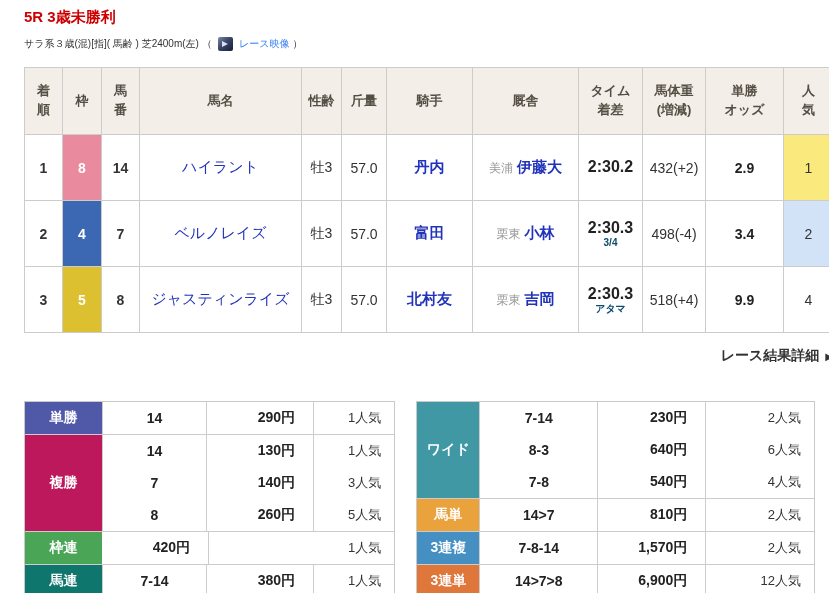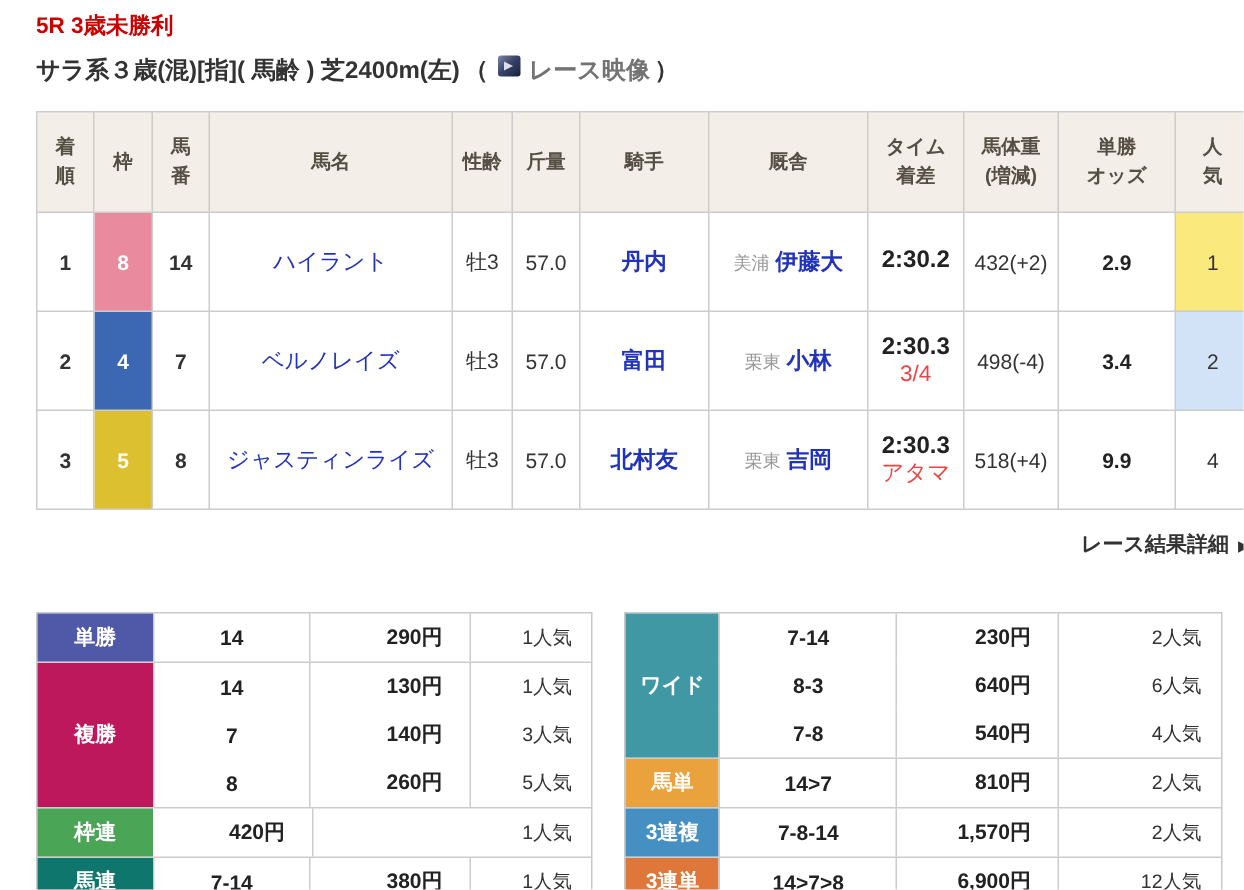--- a/index.html
+++ b/index.html
@@ -1,21 +1,21 @@
 <!DOCTYPE html>
 <html><head>
 <meta charset="utf-8">
 <style>
   * { box-sizing: border-box; }
   html,body { margin:0; padding:0; background:#fff; width:829px; height:593px; overflow:hidden;
     font-family:"Liberation Sans","DejaVu Sans",sans-serif; color:#333; }
   .page { padding:8px 14px 0 24px; }
 
   .race-title { margin:0 0 10px 0; font-size:15px; font-weight:bold; color:#cc0000; }
-  .race-subtitle { font-size:16px; font-weight:bold; color:#333; margin-bottom:16px; display:flex; align-items:flex-start; gap:3px; }
+  .race-subtitle { font-size:10px; font-weight:normal; color:#333; margin-bottom:16px; display:flex; align-items:flex-end; gap:3px; }
   .video-icon { display:inline-block; width:15px; height:14px; border-radius:2px; margin:0 3px;
     background:linear-gradient(135deg,#7d89a8 0%,#39456b 45%,#171f3a 100%); position:relative; }
   .video-icon::after { content:""; position:absolute; left:4px; top:4px; width:0; height:0;
     border-left:6px solid #d9dfec; border-top:3.5px solid transparent; border-bottom:3.5px solid transparent; }
 
   table.results { border-collapse:collapse; width:809px; table-layout:fixed; margin-bottom:12px; }
   table.results th, table.results td { border:1px solid #ccc; text-align:center; padding:0; }
   table.results th { background:#f3efe8; color:#554e44; font-size:13px; font-weight:bold; height:67px; line-height:1.45; }
   table.results td { height:66px; font-size:14px; background:#fff; }
   .hdr-line { display:block; }
@@ -25,21 +25,21 @@
   td.c-frame[data-frame="8"] { background:#e98a9e; }
   td.c-frame[data-frame="4"] { background:#3c68b3; }
   td.c-frame[data-frame="5"] { background:#dcc02f; }
   td.c-name { text-align:left; padding-left:11px; }
   a.lnk { color:#2233bb; text-decoration:none; cursor:pointer; }
   .horse-name { font-size:15px; }
   .jockey-name { font-size:15px; font-weight:bold; }
   .region { font-size:12px; color:#999; margin-right:4px; }
   .trainer-name { font-size:15px; font-weight:bold; }
   .time-main { display:block; font-size:16px; font-weight:bold; color:#222; line-height:1.15; }
-  .time-margin { display:block; font-size:15px; font-weight:normal; color:#ef4444; line-height:1.15; }
+  .time-margin { display:block; font-size:10px; font-weight:bold; color:#0c4a6e; line-height:1.15; }
   .c-hweight { color:#333; font-size:14px; }
   .c-odds { font-weight:bold; font-size:15px; color:#222; }
   td.c-pop[data-hl="1"] { background:#fae97d; }
   td.c-pop[data-hl="2"] { background:#d2e3f7; }
 
   .detail-link-row { width:809px; text-align:right; margin:14px 0 36px 0; font-size:14px; font-weight:bold; color:#333; }
   .detail-link { color:#333; text-decoration:none; cursor:pointer; }
   .detail-arrow { font-size:10px; margin-left:6px; color:#333; }
 
   .payouts { display:flex; gap:21px; align-items:flex-start; }
@@ -75,21 +75,21 @@
 <body>
 
 <div class="page">
 
   <h1 class="race-title">5R 3歳未勝利</h1>
 
   <div class="race-subtitle">
     <span>サラ系３歳(混)[指]( 馬齢 ) 芝2400m(左)</span>
     <span>（</span>
     <span class="video-icon"></span>
-    <a class="lnk" style="color:#737373;">レース映像</a>
+    <a class="lnk" style="color:#3b82f6;">レース映像</a>
     <span>）</span>
   </div>
 
   <table class="results">
     <colgroup>
       <col style="width:38px">
         <col style="width:39px">
         <col style="width:38px">
         <col style="width:162px">
       <col style="width:40px">

